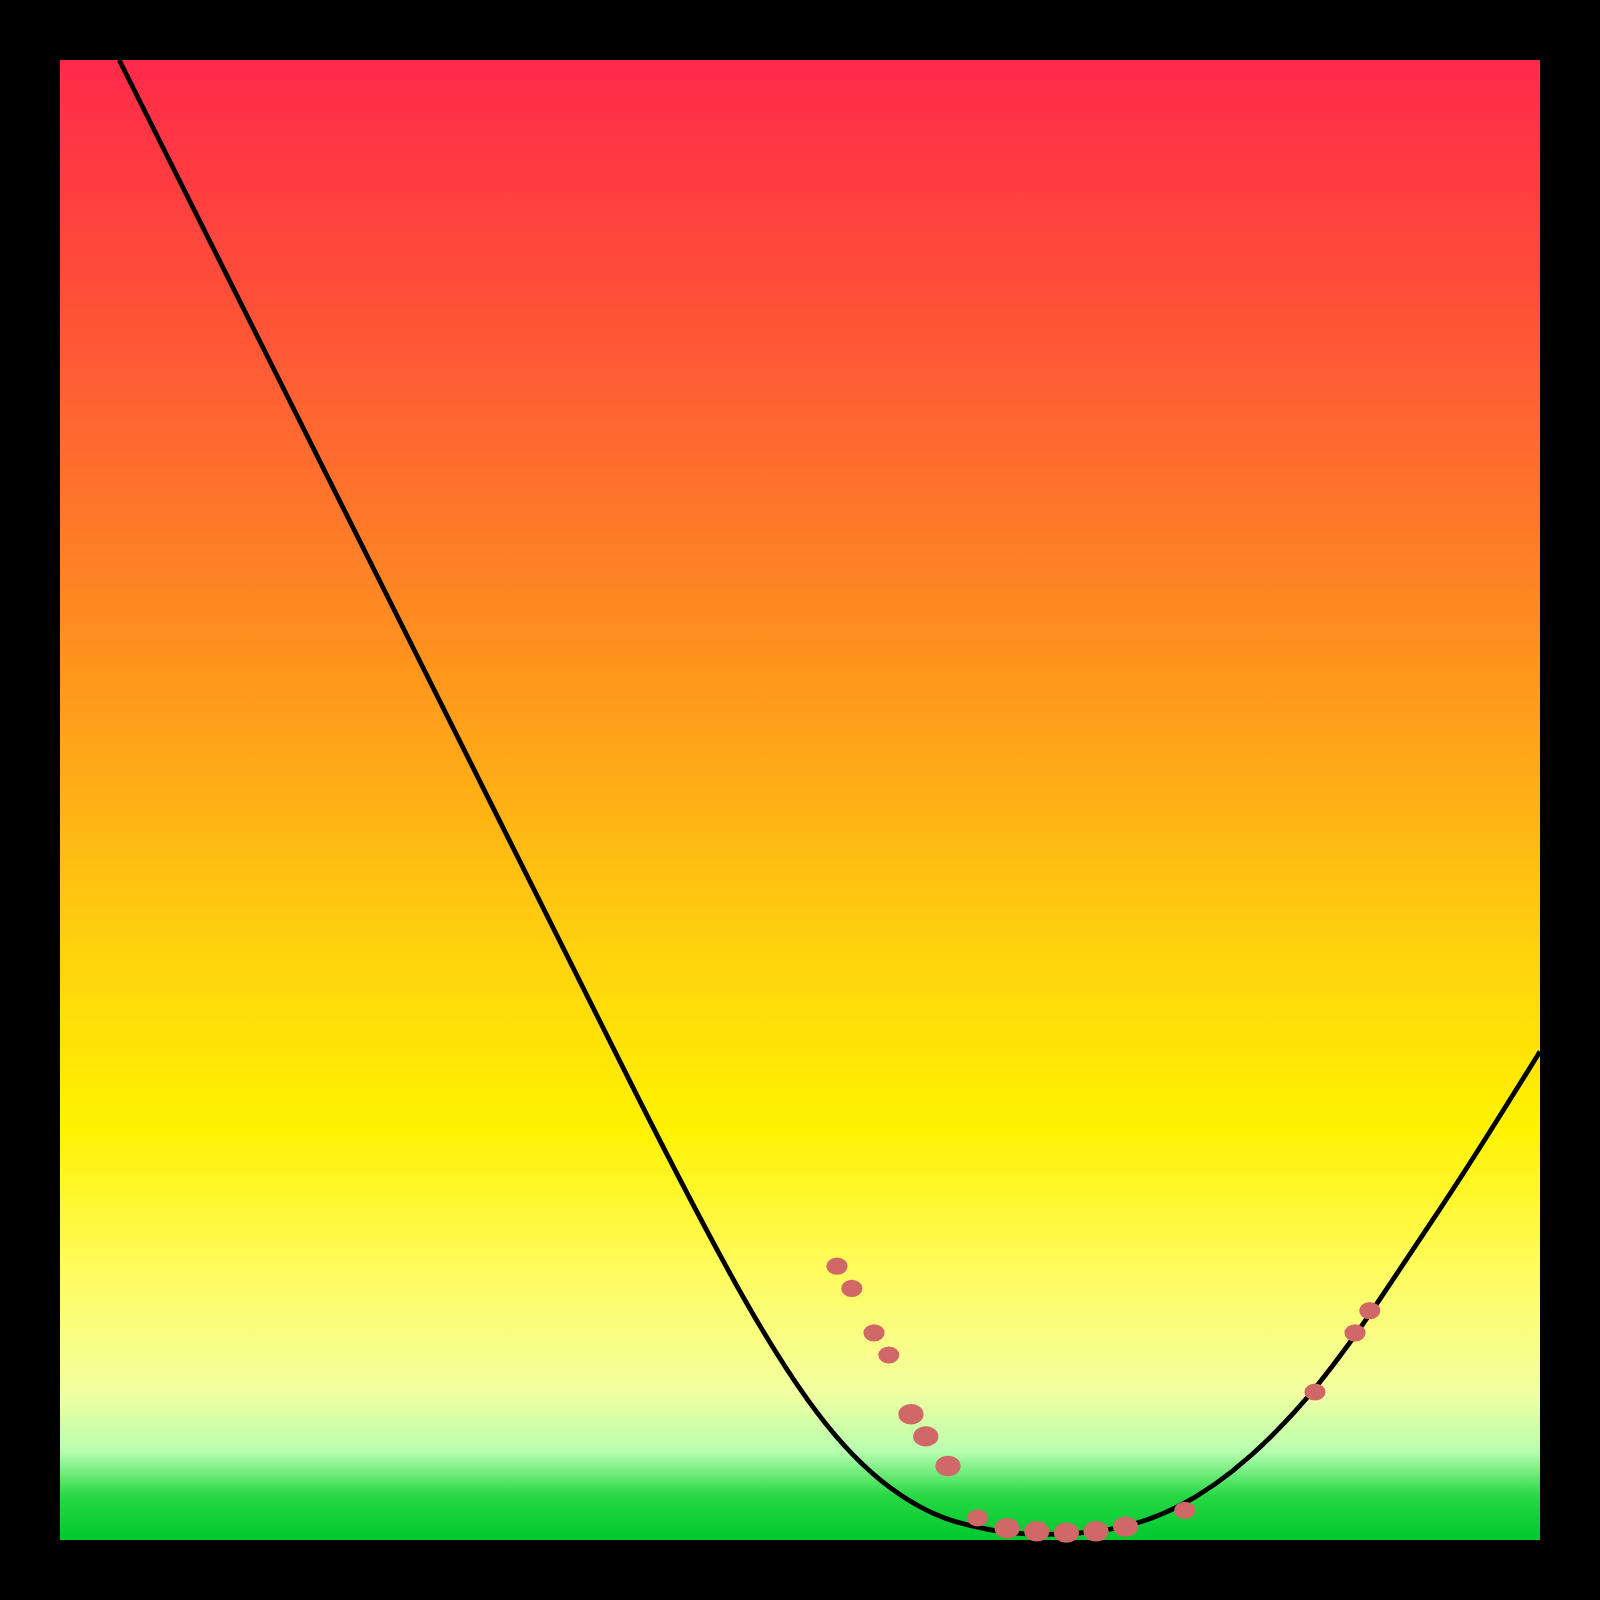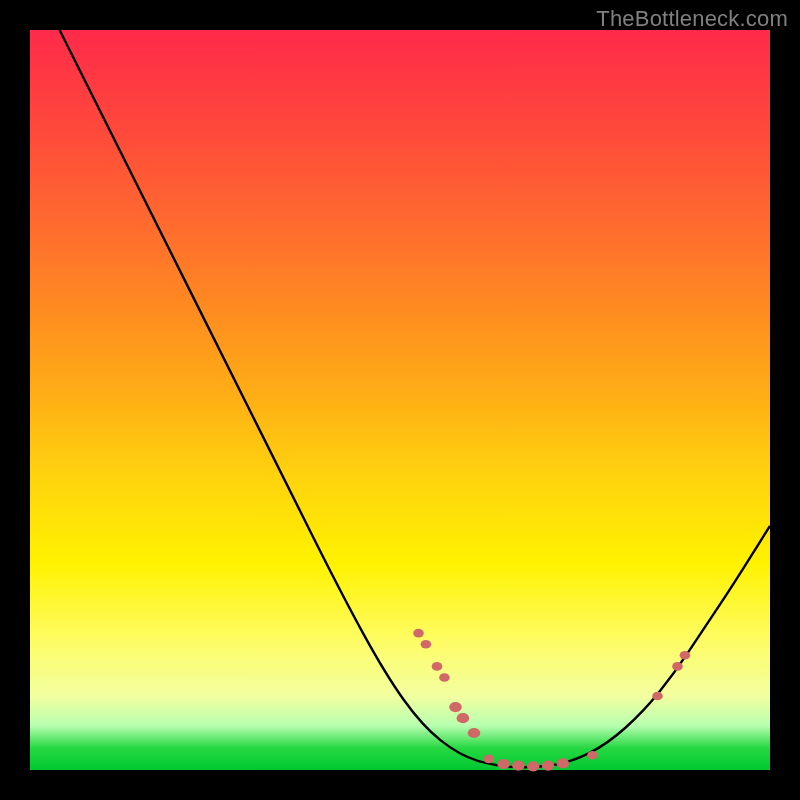--- a/index.html
+++ b/index.html
@@ -63,21 +63,20 @@
   .marker {
     fill: #d06868;
     stroke: none;
   }
 </style>
 </head>
 <body>
 
 <div class="container">
 
-  <div class="watermark">TheBottleneck.com</div>
 
   <div class="plot-area">
     <svg class="curve" viewBox="0 0 740 740">
       <path id="curve-path" class="curve-path" d="M 29.6 0.0 Q 74.0 88.8 103.6 148.0 Q 133.2 207.2 162.8 266.4 Q 192.4 325.6 222.0 384.8 Q 251.6 444.0 281.2 503.2 Q 310.8 562.4 333.0 603.1 Q 355.2 643.8 373.7 669.7 Q 392.2 695.6 410.7 710.4 Q 429.2 725.2 447.7 730.8 Q 466.2 736.3 484.7 737.0 Q 503.2 737.8 521.7 735.2 Q 540.2 732.6 558.7 723.4 Q 577.2 714.1 595.7 697.5 Q 614.2 680.8 629.0 662.3 Q 643.8 643.8 658.6 621.6 Q 673.4 599.4 688.2 577.2 Q 703.0 555.0 721.5 525.4 L 740.0 495.8"></path>
       <g id="markers">
           <ellipse class="marker" cx="388.5" cy="603.1" rx="5.3" ry="4.3"></ellipse>
           <ellipse class="marker" cx="395.9" cy="614.2" rx="5.3" ry="4.3"></ellipse>
           <ellipse class="marker" cx="407.0" cy="636.4" rx="5.3" ry="4.3"></ellipse>
           <ellipse class="marker" cx="414.4" cy="647.5" rx="5.3" ry="4.3"></ellipse>
           <ellipse class="marker" cx="425.5" cy="677.1" rx="6.3" ry="5.1"></ellipse>

